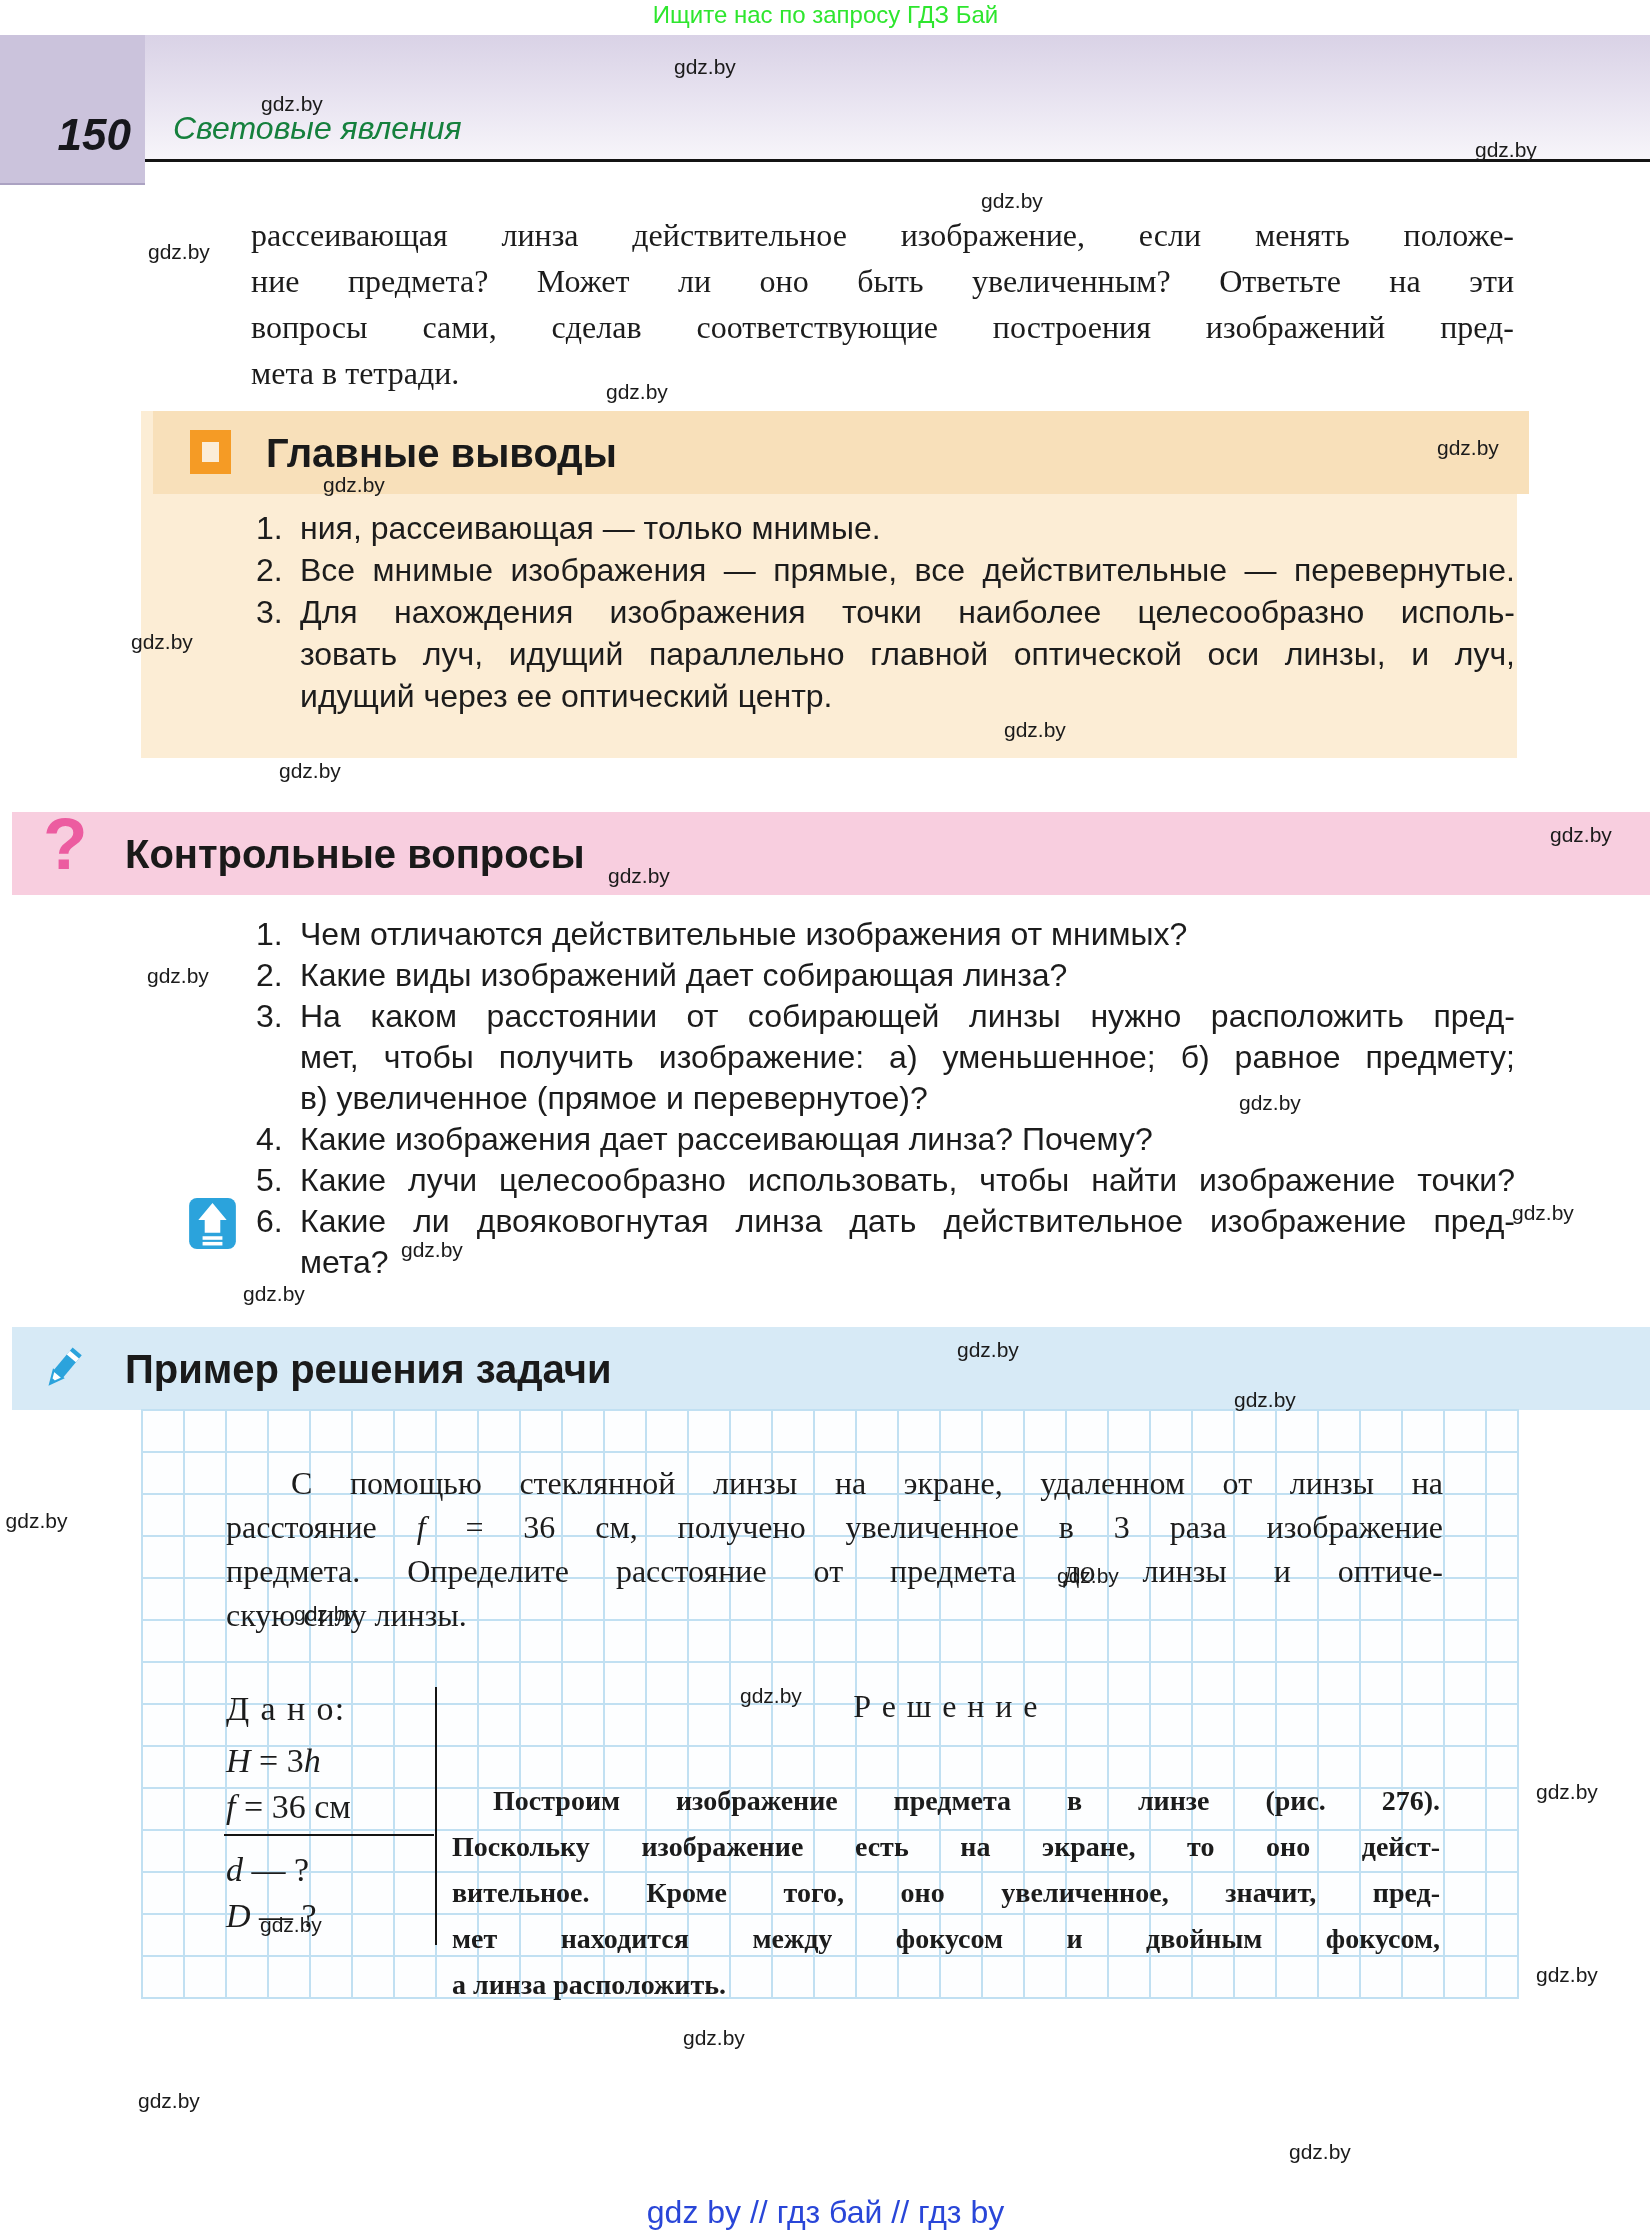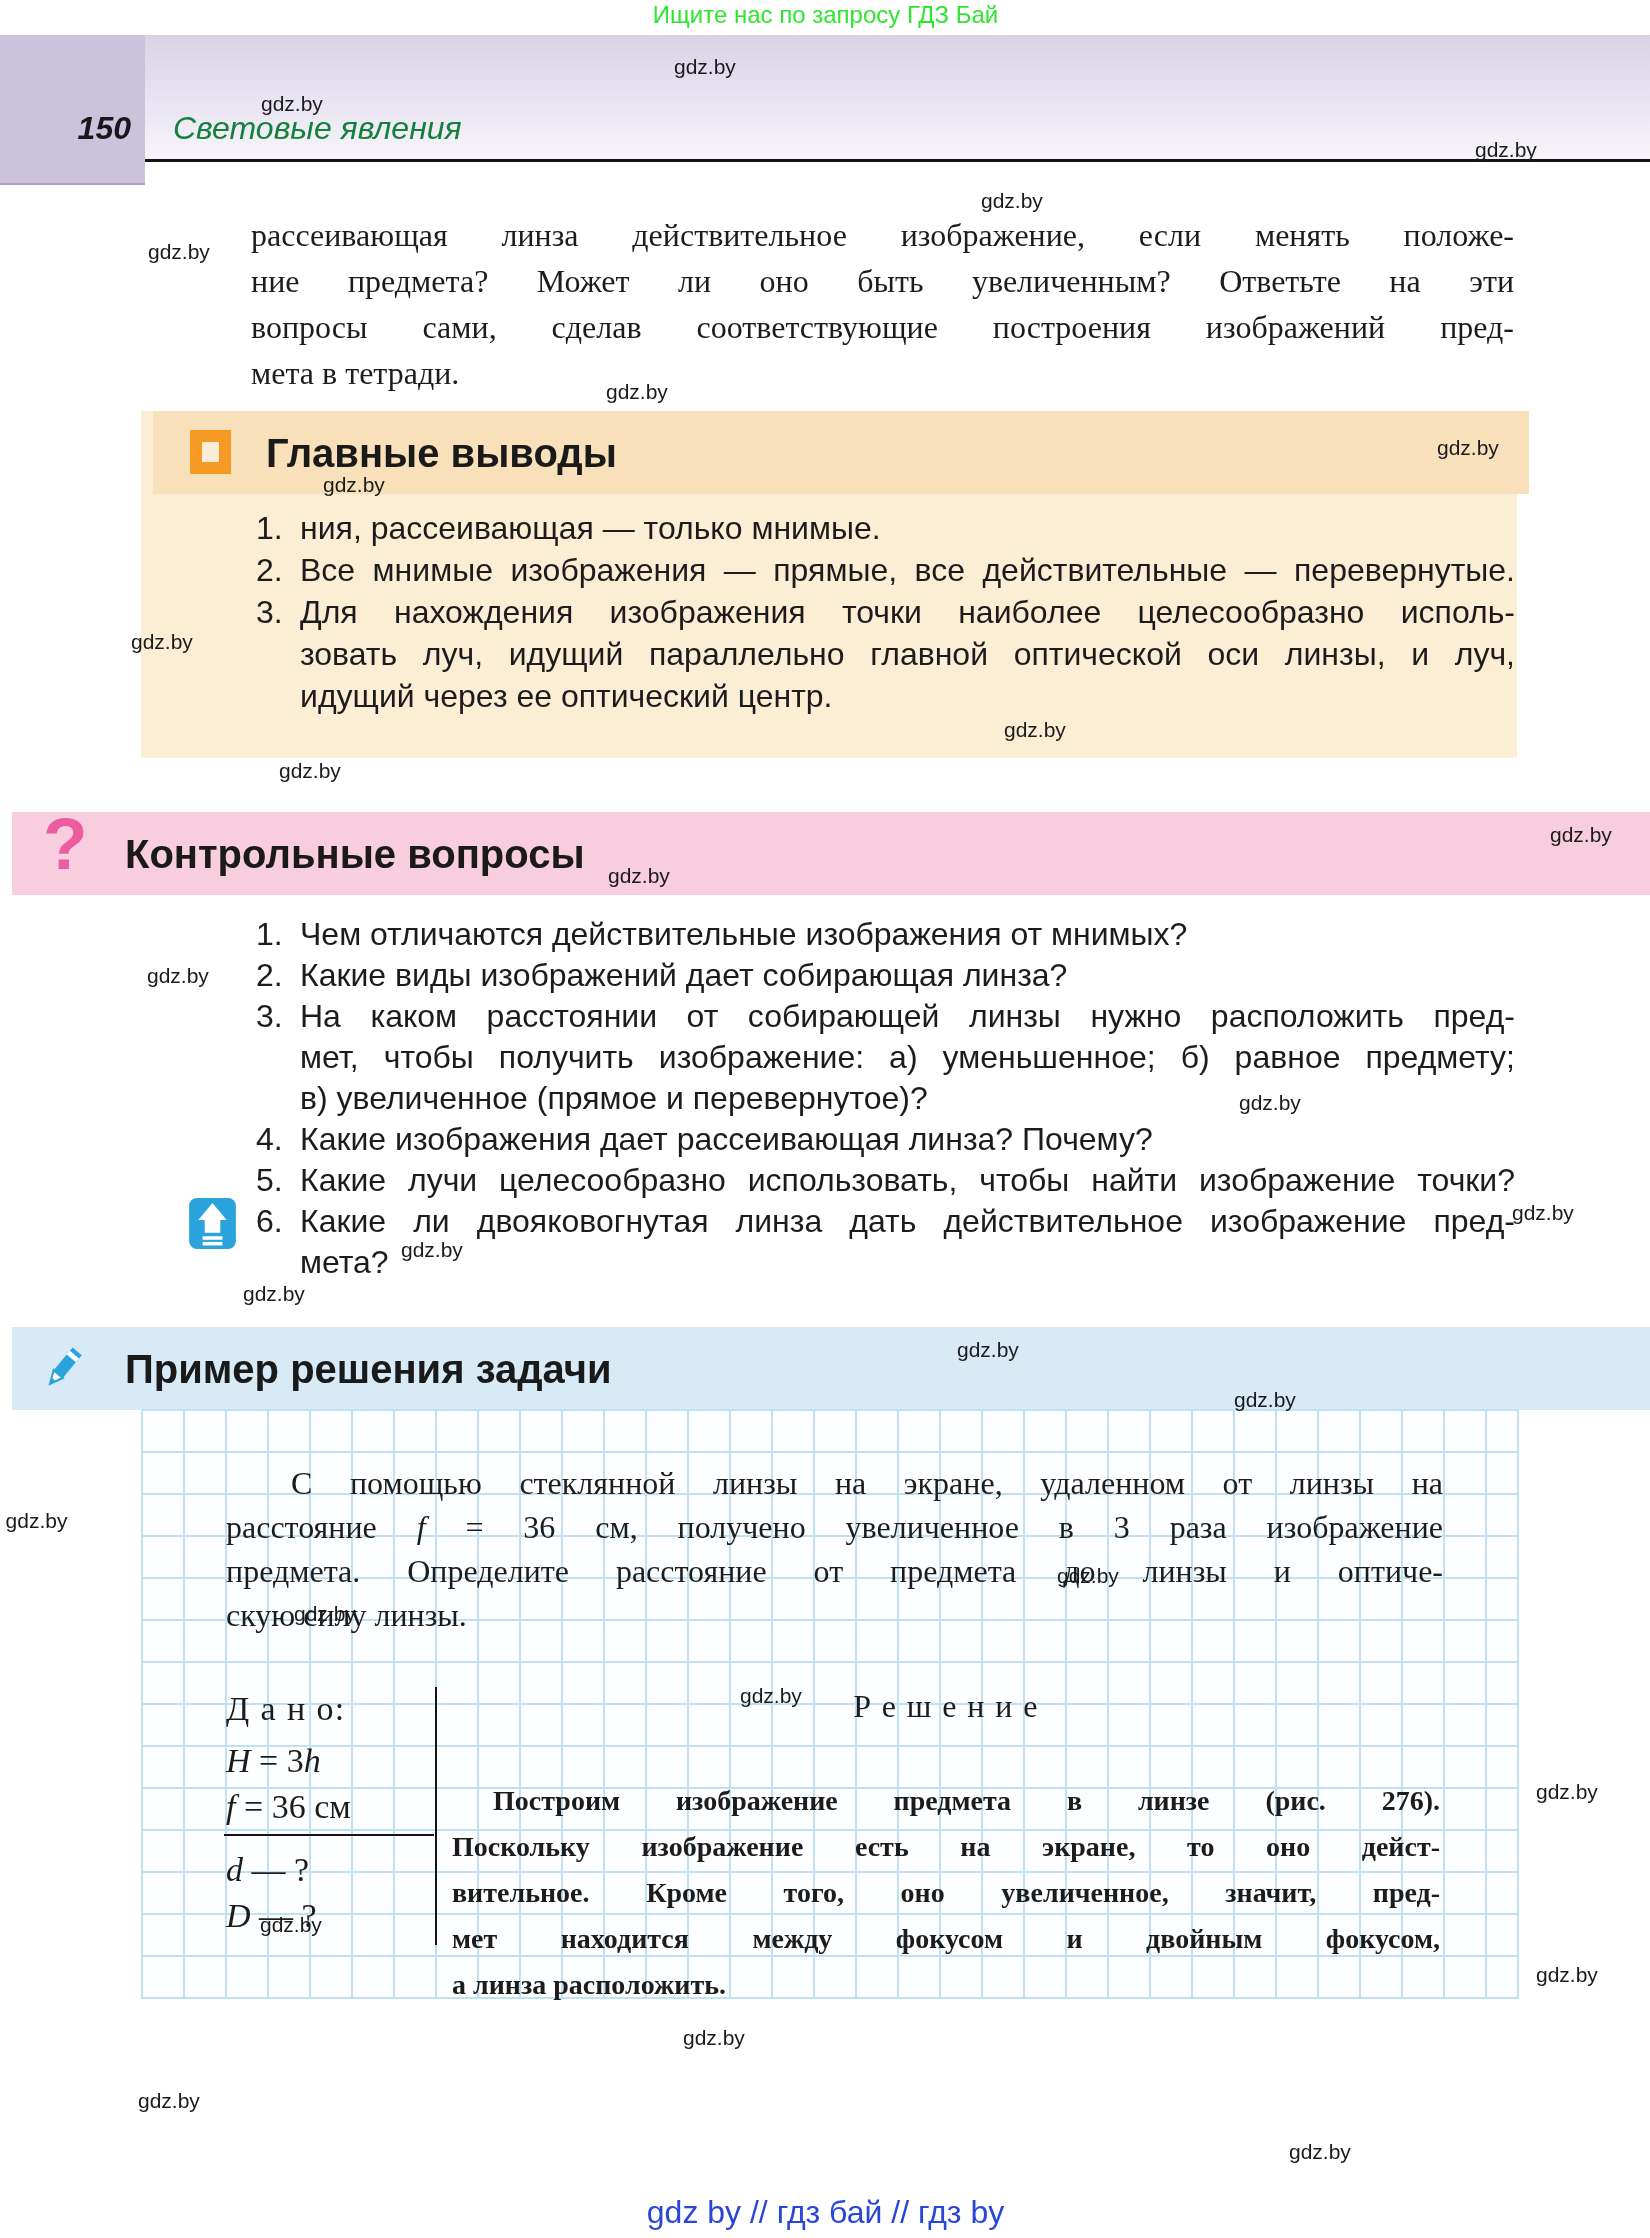--- a/index.html
+++ b/index.html
@@ -10,21 +10,21 @@
   .top-note{position:absolute;top:1.4px;left:0;width:100%;text-align:center;
     font-family:"Liberation Sans",sans-serif;font-size:24px;color:#2ee62e;}
 
   
   .hdr-line{position:absolute;top:159px;left:0;width:1651px;height:2.8px;background:#141414;}
   .hdr-band{position:absolute;top:35px;left:145px;width:1506px;height:124px;
     background:linear-gradient(to bottom,#d9d2e6 0%,#e6e1ef 45%,#f7f5fa 100%);}
   .hdr-purple{position:absolute;top:35px;left:0;width:145px;height:148px;background:#cbc3dc;
     border-bottom:2.1px solid #aba2c2;}
   .hdr-num{position:absolute;top:110px;left:0;width:131px;text-align:right;
-    font-family:"Liberation Sans",sans-serif;font-style:italic;font-weight:700;font-size:32px;color:#17171c;}
+    font-family:"Liberation Sans",sans-serif;font-style:italic;font-weight:700;font-size:44px;color:#17171c;}
   .hdr-chapter{position:absolute;top:110px;left:173px;
     font-family:"Liberation Sans",sans-serif;font-style:italic;font-size:32px;color:#15803d;}
 
   
   .ln{text-align:justify;text-justify:inter-word;}
   .ln.j{text-align-last:justify;}
   .ln.l{text-align-last:left;}
 
   
   .intro{position:absolute;top:212px;left:251px;width:1263px;

